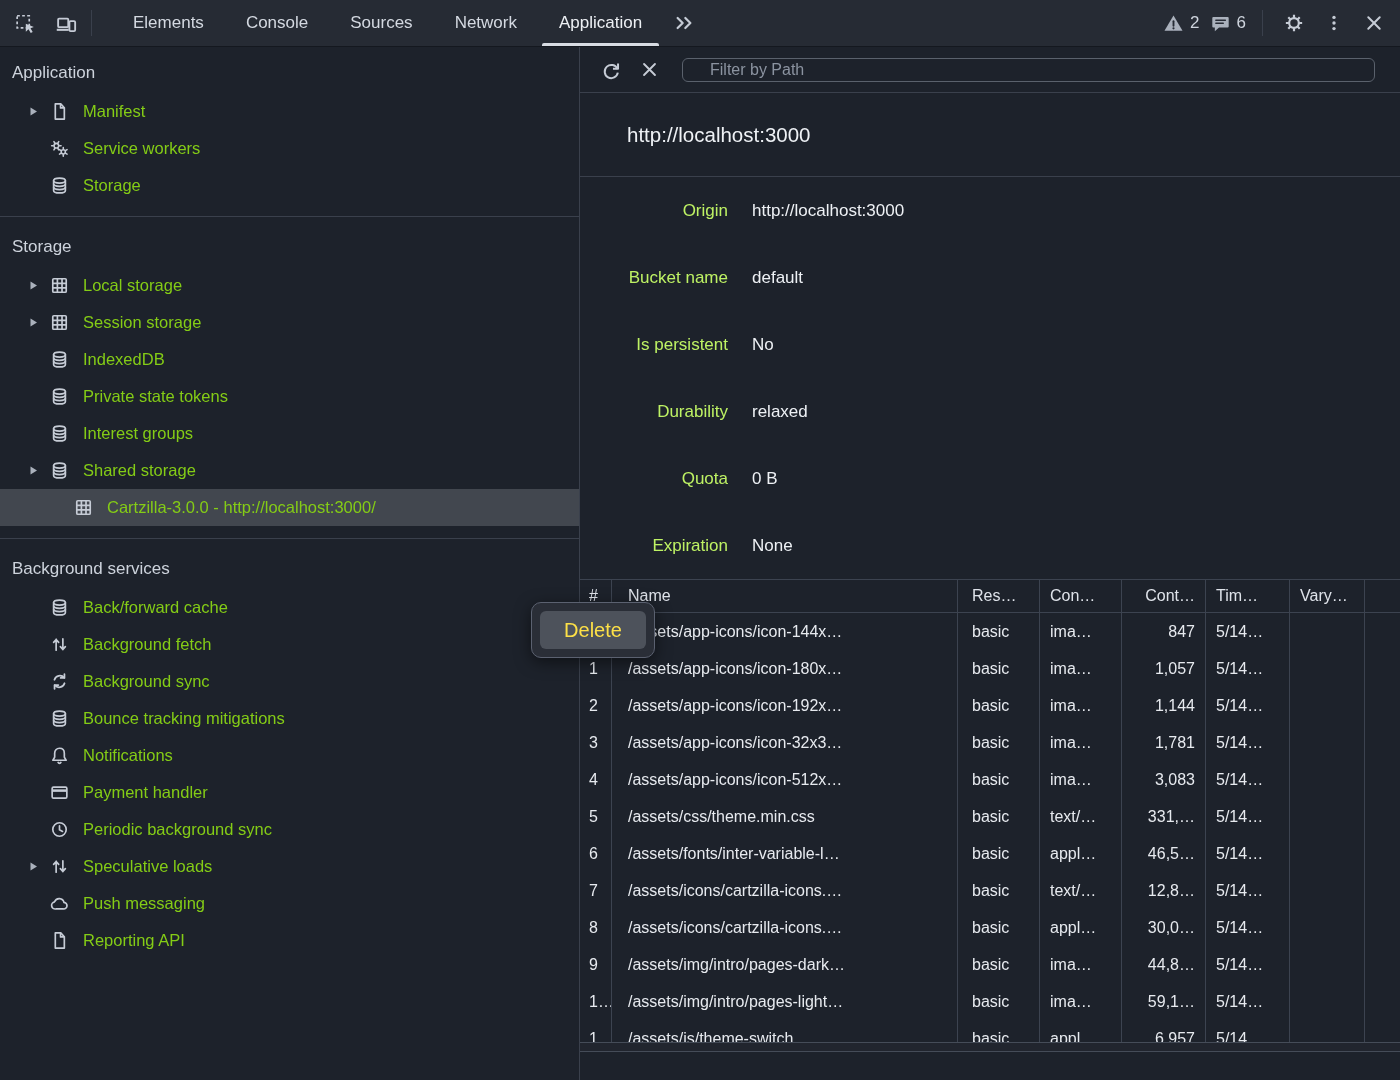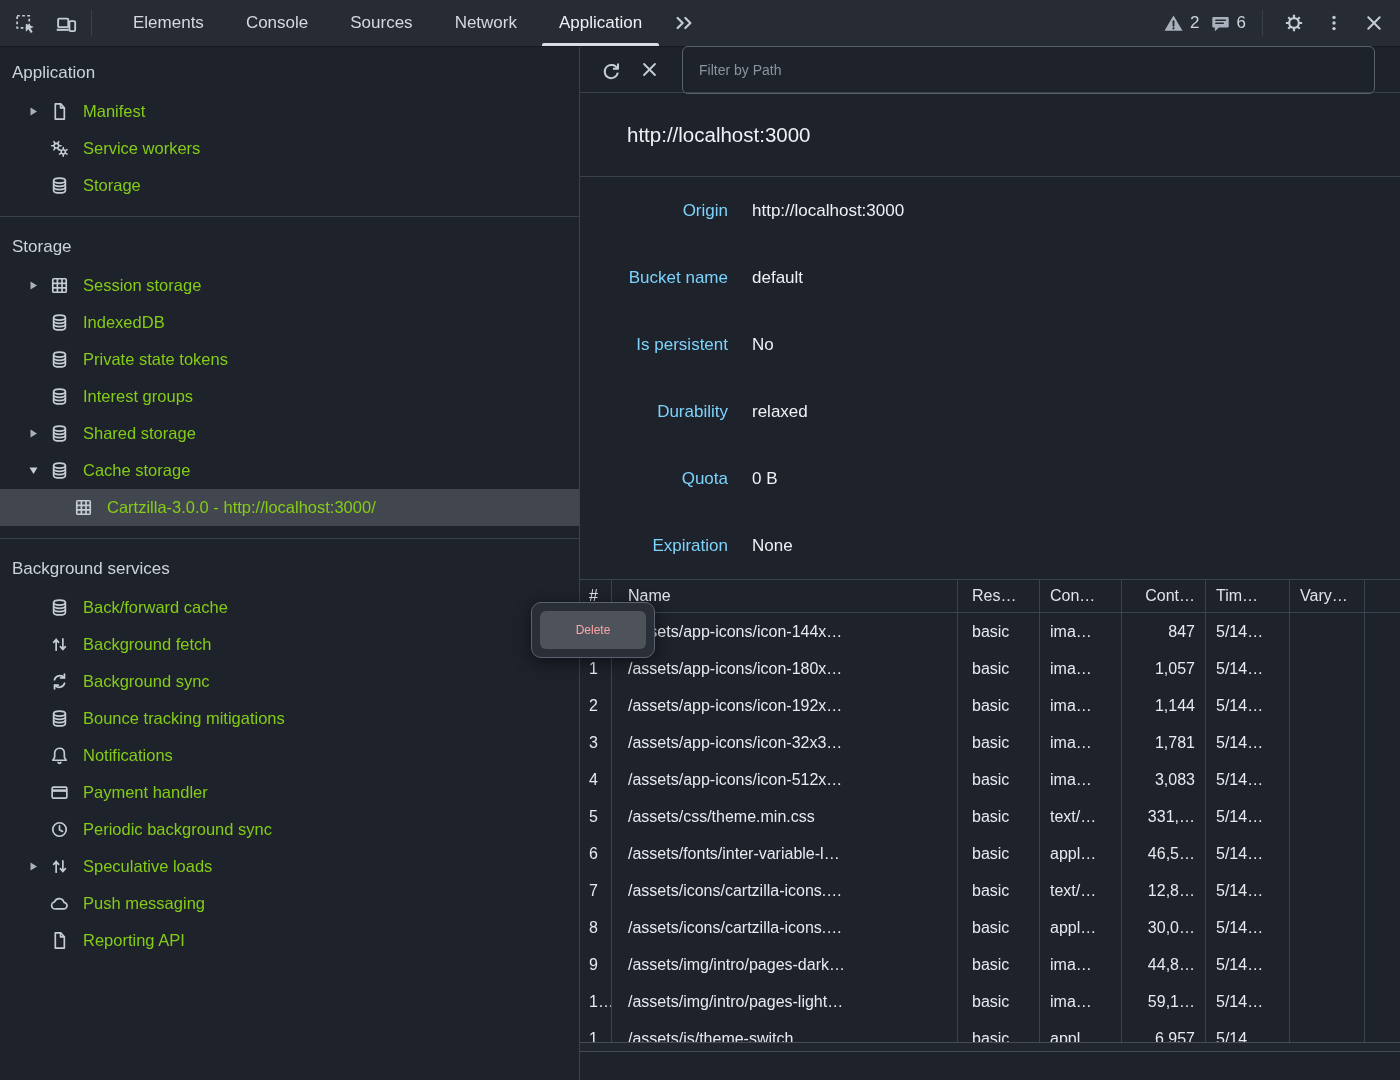--- a/index.html
+++ b/index.html
@@ -56,29 +56,29 @@
   .ticon{width:22px;height:21px;margin-right:13px;display:flex;align-items:center;
     justify-content:center;color:var(--icon);flex:0 0 auto;}
   .tlabel{font-size:16.5px;color:#84cc16;white-space:nowrap;}
 
   
   .panel{flex:1;display:flex;flex-direction:column;min-width:0;background:var(--bg);}
   .panel-toolbar{height:46px;flex:0 0 auto;border-bottom:1px solid var(--border);
     display:flex;align-items:center;padding-left:16px;background:var(--bg);}
   .pt-btn{width:30px;height:30px;display:flex;align-items:center;justify-content:center;
     color:var(--icon);margin-right:8px;flex:0 0 auto;}
-  .filter-input{flex:1;height:48px;margin:0 25px 0 10px;background:transparent;
-    border:1px solid #5a616c;border-radius:6px;padding:0 16px;font-size:14px;
+  .filter-input{flex:1;height:24px;margin:0 25px 0 10px;background:transparent;
+    border:1px solid #5a616c;border-radius:6px;padding:0 27px;font-size:16px;
     color:var(--text);font-family:"Liberation Sans",sans-serif;outline:none;}
   .filter-input::placeholder{color:var(--ph);}
   .origin-title{height:84px;display:flex;align-items:center;padding-left:47px;
     font-size:20.5px;color:var(--text-bright);border-bottom:1px solid var(--border);flex:0 0 auto;}
   .kv{flex:0 0 auto;}
   .kv-row{height:67px;display:flex;align-items:center;}
-  .kv-label{width:148px;text-align:right;font-size:17px;color:#7dd3fc;flex:0 0 auto;}
+  .kv-label{width:148px;text-align:right;font-size:17px;color:#bef264;flex:0 0 auto;}
   .kv-value{margin-left:24px;font-size:17px;color:var(--text-bright);}
 
   
   .dg{flex:0 0 auto;height:463px;overflow:hidden;border-top:1px solid var(--grid);}
   .dg-row{display:flex;height:37px;line-height:37px;font-size:16px;color:var(--text);}
   .dg-head .dg-row{height:32px;line-height:32px;color:#dfe3ea;}
   .dg-head{border-bottom:1px solid var(--grid);}
   .dgc{border-right:1px solid var(--grid);white-space:nowrap;overflow:hidden;flex:0 0 auto;}
   .c0{width:32px;padding-left:9px;}
   .c1{width:346px;padding-left:16px;}
@@ -92,21 +92,21 @@
   .split{height:10px;flex:0 0 auto;background:#21252e;
     border-top:1px solid #454c58;border-bottom:1px solid #454c58;}
   .panel-footer{flex:1;background:var(--bg);}
 
   
   .ctx-menu{position:absolute;left:531px;top:602px;z-index:50;background:#2a2e37;
     border:1px solid #5b6170;border-radius:10px;padding:8px 8px;
     box-shadow:0 4px 16px rgba(0,0,0,.5);}
   .ctx-item{background:#4d525b;border-radius:6px;min-width:106px;height:38px;
     display:flex;align-items:center;justify-content:center;
-    font-size:12px;font-weight:500;color:#fca5a5;cursor:default;}
+    font-size:20px;font-weight:500;color:#fde047;cursor:default;}
 
   svg{display:block;}
   .hidden-defs{position:absolute;width:0;height:0;overflow:hidden;}
 </style>
 </head>
 <body>
 
 <svg class="hidden-defs" aria-hidden="true">
   <defs>
     <g id="i-doc" fill="none" stroke="currentColor" stroke-width="1.6" stroke-linejoin="round">
@@ -312,74 +312,74 @@
           <span class="exp">
               <svg width="11" height="11" viewBox="0 0 11 11">
                 <use href="#i-tri-r"></use>
               </svg>
             </span>
           <span class="ticon">
               <svg width="21" height="21" viewBox="0 0 20 20">
                 <use href="#i-grid"></use>
               </svg>
             </span>
-          <span class="tlabel">Session storage</span>
-        </div>
-        <div class="titem">
-          <span class="exp"></span>
-          <span class="ticon">
-              <svg width="21" height="21" viewBox="0 0 20 20">
-                <use href="#i-db"></use>
-              </svg>
-            </span>
-          <span class="tlabel">IndexedDB</span>
-        </div>
-        <div class="titem">
-          <span class="exp"></span>
-          <span class="ticon">
-              <svg width="21" height="21" viewBox="0 0 20 20">
-                <use href="#i-db"></use>
-              </svg>
-            </span>
-          <span class="tlabel">Private state tokens</span>
-        </div>
-        <div class="titem">
-          <span class="exp"></span>
-          <span class="ticon">
-              <svg width="21" height="21" viewBox="0 0 20 20">
-                <use href="#i-db"></use>
-              </svg>
-            </span>
-          <span class="tlabel">Interest groups</span>
+          <span class="tlabel">Local storage</span>
         </div>
         <div class="titem">
           <span class="exp">
               <svg width="11" height="11" viewBox="0 0 11 11">
                 <use href="#i-tri-r"></use>
               </svg>
             </span>
           <span class="ticon">
               <svg width="21" height="21" viewBox="0 0 20 20">
+                <use href="#i-grid"></use>
+              </svg>
+            </span>
+          <span class="tlabel">Session storage</span>
+        </div>
+        <div class="titem">
+          <span class="exp"></span>
+          <span class="ticon">
+              <svg width="21" height="21" viewBox="0 0 20 20">
                 <use href="#i-db"></use>
               </svg>
             </span>
-          <span class="tlabel">Shared storage</span>
+          <span class="tlabel">IndexedDB</span>
+        </div>
+        <div class="titem">
+          <span class="exp"></span>
+          <span class="ticon">
+              <svg width="21" height="21" viewBox="0 0 20 20">
+                <use href="#i-db"></use>
+              </svg>
+            </span>
+          <span class="tlabel">Private state tokens</span>
+        </div>
+        <div class="titem">
+          <span class="exp"></span>
+          <span class="ticon">
+              <svg width="21" height="21" viewBox="0 0 20 20">
+                <use href="#i-db"></use>
+              </svg>
+            </span>
+          <span class="tlabel">Interest groups</span>
         </div>
         <div class="titem">
           <span class="exp">
               <svg width="11" height="11" viewBox="0 0 11 11">
-                <use href="#i-tri-d"></use>
+                <use href="#i-tri-r"></use>
               </svg>
             </span>
           <span class="ticon">
               <svg width="21" height="21" viewBox="0 0 20 20">
                 <use href="#i-db"></use>
               </svg>
             </span>
-          <span class="tlabel">Cache storage</span>
+          <span class="tlabel">Shared storage</span>
         </div>
         <div class="titem child selected">
           <span class="exp"></span>
           <span class="ticon">
               <svg width="21" height="21" viewBox="0 0 20 20">
                 <use href="#i-grid"></use>
               </svg>
             </span>
           <span class="tlabel">Cartzilla-3.0.0 - http://localhost:3000/</span>
         </div>

